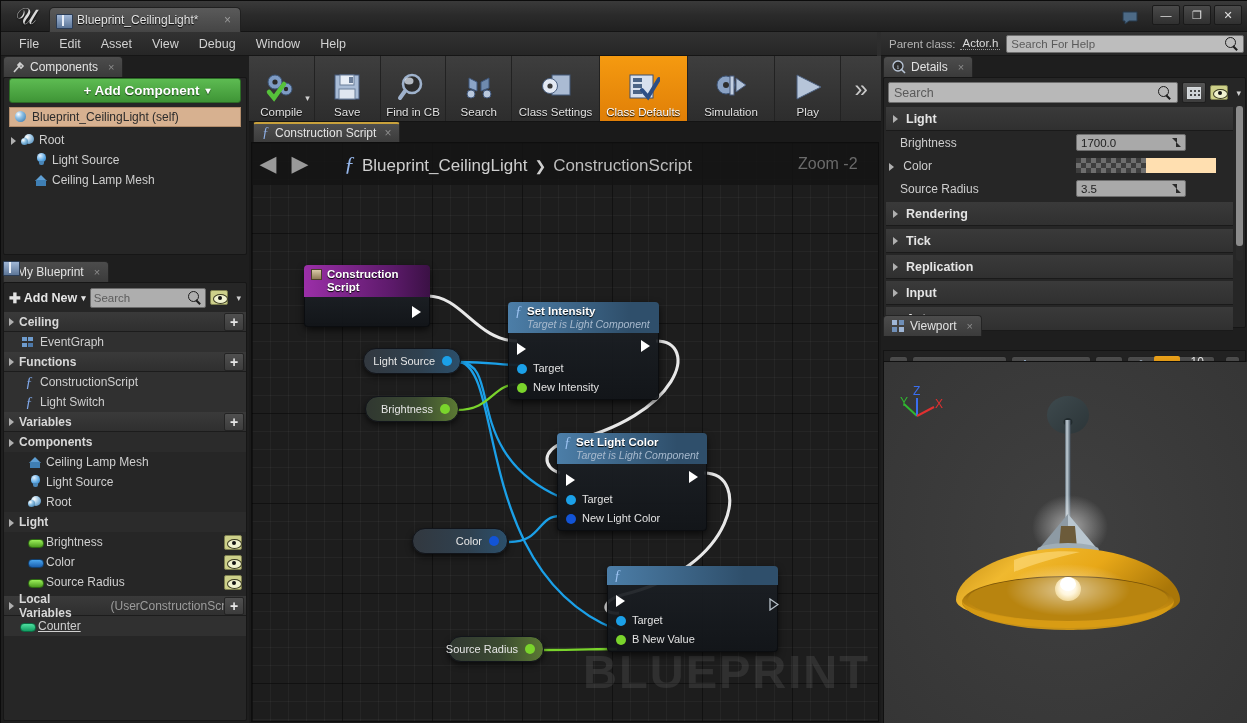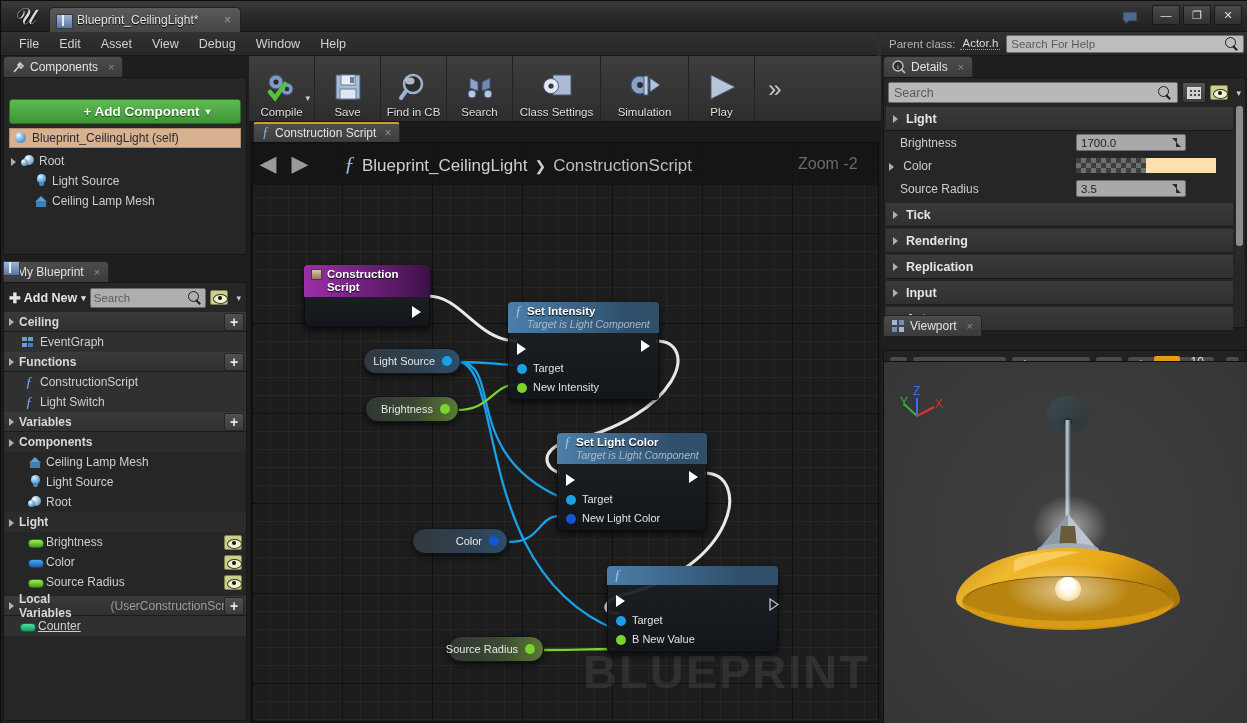--- a/index.html
+++ b/index.html
@@ -68,21 +68,21 @@
 
   
   .left { position:absolute; left:0; top:55px; width:248px; height:668px; background:#1e1e1e;}
   .panel-tab { height:21px; display:inline-flex; align-items:center; padding:0 8px;
     background:linear-gradient(#4c4c4c,#3b3b3b); border:1px solid #242424; border-bottom:none;
     border-radius:4px 4px 0 0; color:#e2e2e2; font-size:12px;}
   .panel-tab .x { color:#8c8c8c; margin-left:10px; font-size:11px;}
   .panel-body { background:#262626; border:1px solid #161616; border-radius:2px;}
 
   .comp-panel { position:absolute; left:2px; top:0px; width:244px; }
-  .btn-addcomp { margin:21px 5px 4px 5px; height:25px;
+  .btn-addcomp { margin:0 5px 4px 5px; height:25px;
     background:linear-gradient(#5dbb52,#3f9536); border:1px solid #2c6b26;
     border-radius:3px; display:flex; align-items:center; justify-content:center;
     color:#fff; font-weight:bold; font-size:13.5px; text-shadow:0 1px 1px #1a4016;padding-left:44px;}
   .selfrow { margin:0 5px; height:20px; background:#d7b190; border:1px solid #b28c6b;
     display:flex; align-items:center; padding-left:4px; color:#2b2b2b; font-size:12px;}
   .treerow { height:20px; display:flex; align-items:center; font-size:12px; color:#cfcfcf;}
   .tri { width:9px; height:9px; margin-right:2px; position:relative;}
   .tri:before{content:"";position:absolute;left:1px;top:1px;border-left:5px solid #b0b0b0;
     border-top:4px solid transparent;border-bottom:4px solid transparent;}
 
@@ -477,20 +477,32 @@
         <div class="gl">
           <svg width="34" height="30" viewBox="0 0 34 30">
             <rect x="13" y="3" width="18" height="20" fill="#aabbd3" stroke="#425878"></rect>
             <path d="M13 8h18M13 13h18M13 18h18M19 3v20M25 3v20" stroke="#5e7characters" stroke-width=".8"></path>
             <circle cx="11" cy="14" r="7.5" fill="#e3e9f3" stroke="#4a5f80"></circle>
             <circle cx="11" cy="14" r="2.6" fill="#3a3a3a"></circle>
           </svg>
         </div>
         <div class="lbl">Class Settings</div>
       </div>
+      <div class="tool wide active">
+        <div class="gl">
+          <svg width="34" height="30" viewBox="0 0 34 30">
+            <rect x="4" y="3" width="23" height="23" fill="#d7e0ee" stroke="#3c5070"></rect>
+            <rect x="7" y="6" width="9" height="4" fill="#4b6486"></rect>
+            <rect x="7" y="12" width="9" height="4" fill="#4b6486"></rect>
+            <rect x="7" y="18" width="9" height="4" fill="#4b6486"></rect>
+            <path d="M16 18 l6 7 l11 -18" stroke="#2d4f86" stroke-width="4" fill="none" stroke-linecap="round"></path>
+          </svg>
+        </div>
+        <div class="lbl">Class Defaults</div>
+      </div>
       <div class="tool wide">
         <div class="gl">
           <svg width="34" height="30" viewBox="0 0 34 30">
             <circle cx="12" cy="13" r="9" fill="#8aa2c4" stroke="#3f5678"></circle>
             <circle cx="12" cy="13" r="3" fill="#2f2f2f"></circle>
             <rect x="16" y="4" width="4" height="19" fill="#c3d0e2" stroke="#46597a"></rect>
             <path d="M22 6 l10 7 l-10 7z" fill="#b3c4da" stroke="#46597a"></path>
           </svg>
         </div>
         <div class="lbl">Simulation</div>
@@ -705,27 +717,27 @@
             </span>
           </div>
           <div class="prop-row">
             <span class="prop-name">Source Radius</span>
             <span class="num-field">
               <span>3.5</span>
               <span class="spin"></span>
             </span>
           </div>
 
+          <div class="cat-row" style="margin-top:2px">
+            <span class="tri" style="margin-right:5px"></span>
+            <span>Rendering</span>
+          </div>
           <div class="cat-row" style="margin-top:3px">
             <span class="tri" style="margin-right:5px"></span>
             <span>Tick</span>
-          </div>
-          <div class="cat-row" style="margin-top:2px">
-            <span class="tri" style="margin-right:5px"></span>
-            <span>Rendering</span>
           </div>
           <div class="cat-row" style="margin-top:2px">
             <span class="tri" style="margin-right:5px"></span>
             <span>Replication</span>
           </div>
           <div class="cat-row" style="margin-top:2px">
             <span class="tri" style="margin-right:5px"></span>
             <span>Input</span>
           </div>
           <div class="cat-row" style="margin-top:2px">

